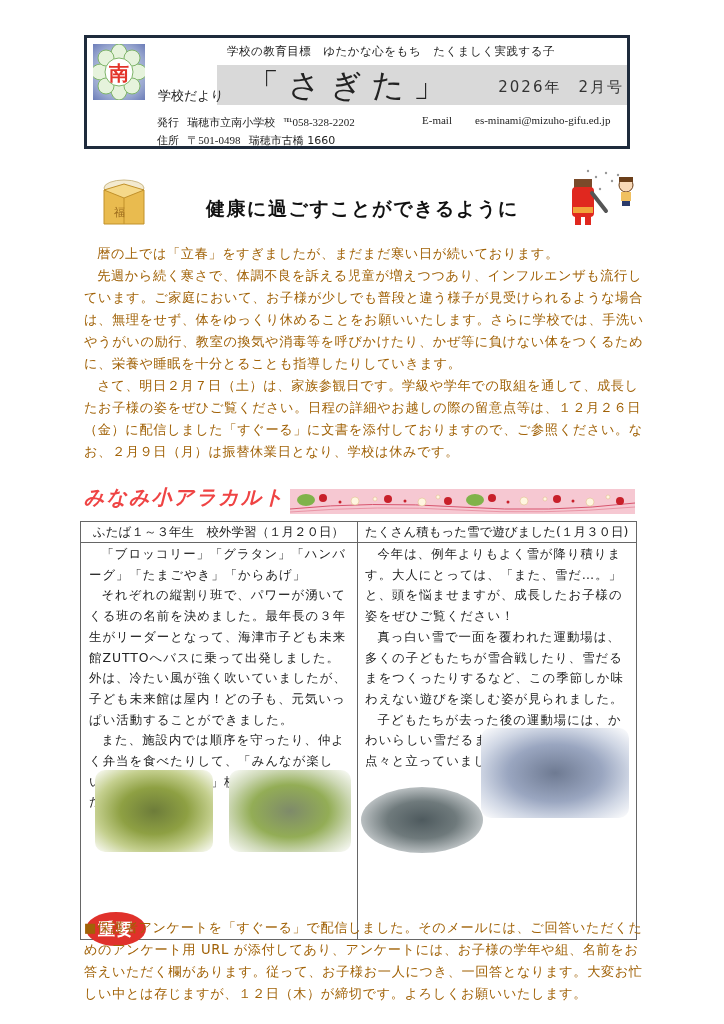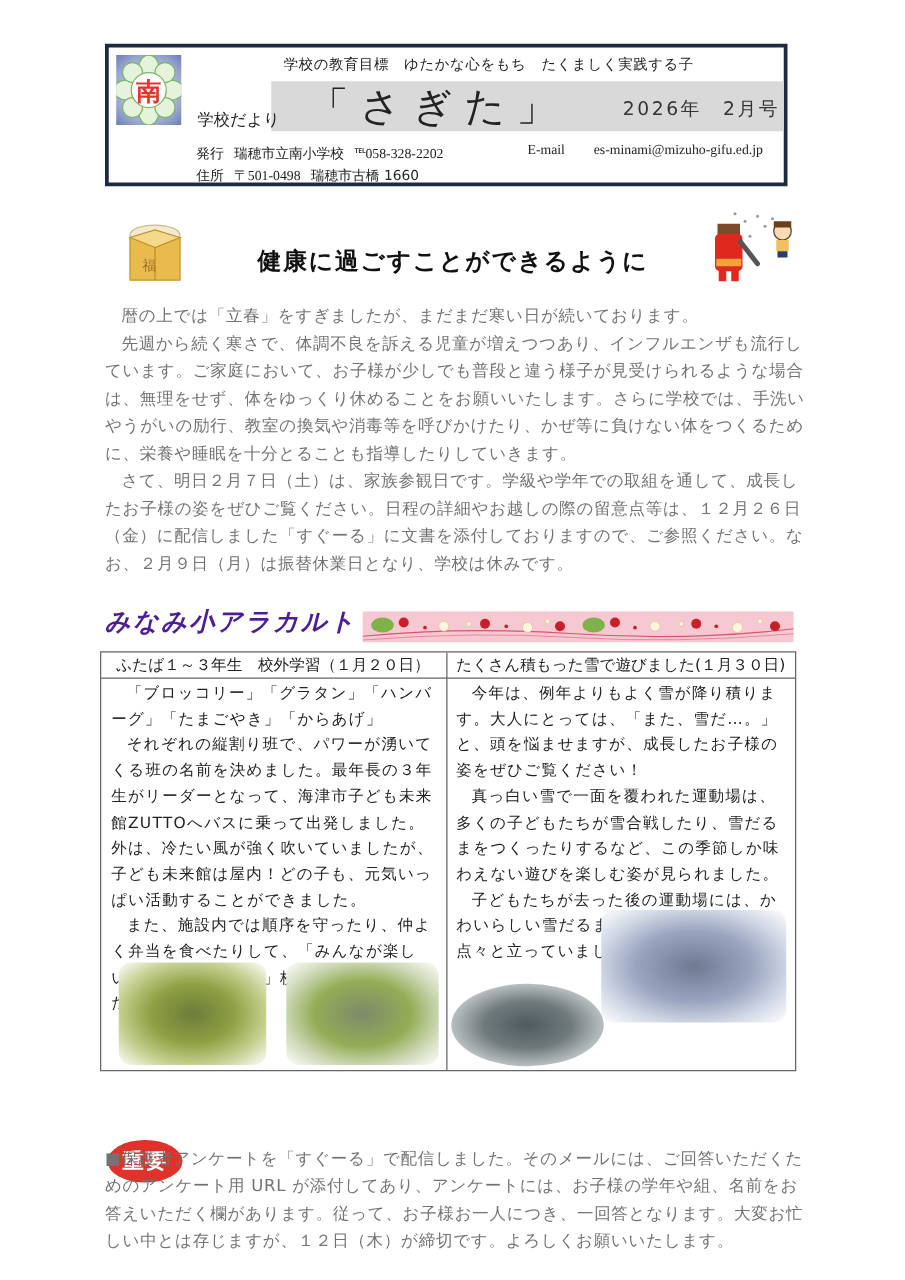--- a/index.html
+++ b/index.html
@@ -23,29 +23,29 @@
   .row1 { top: 76px; }
   .row2 { top: 95px; }
   .email-label { position: absolute; left: 335px; top: 76px; font-size: 11px; font-family: "Liberation Serif", serif; color: #222; }
   .email-val { position: absolute; left: 388px; top: 76px; font-size: 11px; font-family: "Liberation Serif", serif; color: #222; white-space: nowrap; }
 
   
   .masu-icon { position: absolute; left: 100px; top: 178px; width: 48px; height: 50px; }
   .oni-icon { position: absolute; left: 560px; top: 167px; width: 80px; height: 62px; }
   .sec1-title { position: absolute; left: 206px; top: 196px; font-size: 19px; letter-spacing: 1.5px; color: #111; white-space: nowrap; font-weight: bold; }
 
-  .body-text { position: absolute; left: 84px; width: 560px; font-size: 13.2px; line-height: 22px; color: #737373; letter-spacing: 0.6px; }
+  .body-text { position: absolute; left: 84px; width: 560px; font-size: 13.2px; line-height: 22px; color: #a16207; letter-spacing: 0.6px; }
   .body-text p { margin: 0; text-indent: 1em; }
   .para1 { top: 243px; }
 
   
-  .sec2-title { position: absolute; left: 84px; top: 484px; font-size: 20px; font-style: italic; font-weight: bold; letter-spacing: 2px; color: #4c1d95; white-space: nowrap; }
+  .sec2-title { position: absolute; left: 84px; top: 484px; font-size: 20px; font-style: italic; font-weight: bold; letter-spacing: 2px; color: #ef4444; white-space: nowrap; }
   .banner { position: absolute; left: 290px; top: 489px; width: 345px; height: 25px; }
 
-  .grid { position: absolute; left: 80px; top: 521px; width: 557px; height: 336px;
+  .grid { position: absolute; left: 80px; top: 521px; width: 557px; height: 419px;
           border: 1px solid #666; box-sizing: border-box; }
   .grid .divider-v { position: absolute; left: 276px; top: 0; width: 1px; height: 100%; background: #666; }
   .grid .divider-h { position: absolute; left: 0; top: 20px; width: 100%; height: 1px; background: #666; }
   .col-head { position: absolute; top: 2px; font-size: 12.5px; white-space: nowrap; color: #222; }
   .col-head.left { left: 12px; }
   .col-head.right { left: 284px; }
   .col-body { position: absolute; top: 22px; font-size: 12.4px; line-height: 20.7px; letter-spacing: 1px; color: #222; }
   .col-body p { margin: 0; text-indent: 1em; }
   .col-body.left { left: 8px; width: 262px; }
   .col-body.right { left: 284px; width: 266px; }

